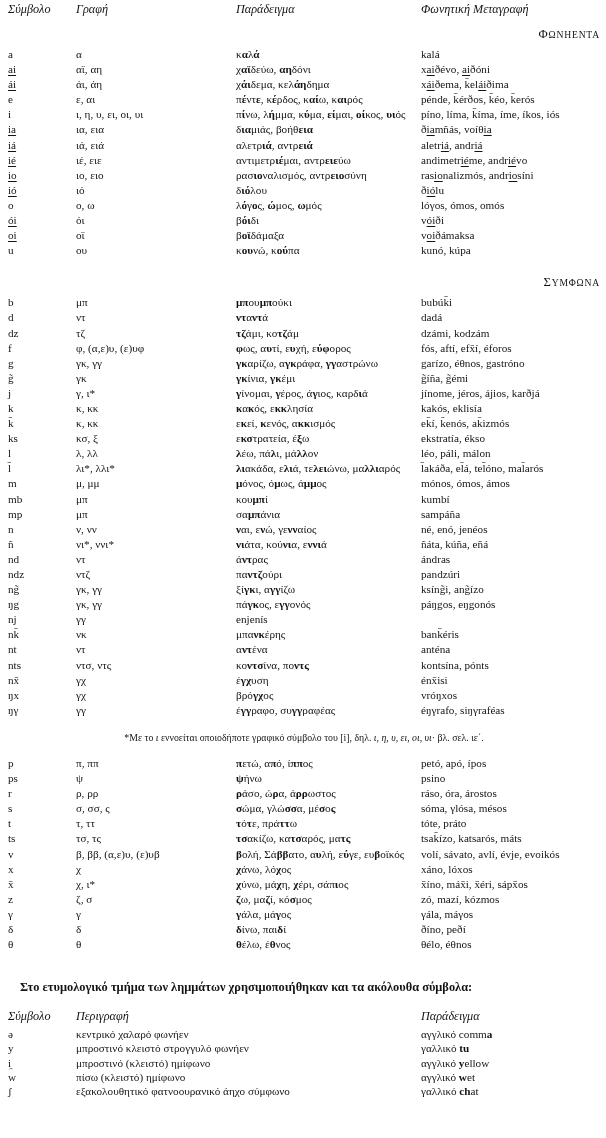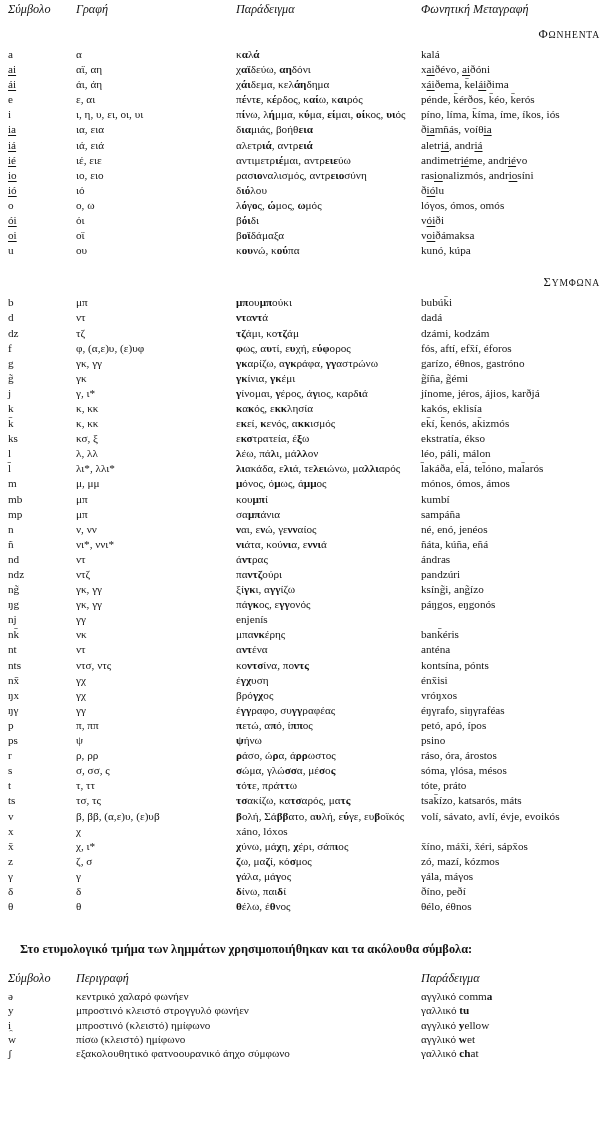--- a/index.html
+++ b/index.html
@@ -303,20 +303,21 @@
         <div class="cell cell-transcription">vróŋxos</div>
       </div>
       <div class="grid-row">
         <div class="cell cell-symbol">ŋγ</div>
         <div class="cell cell-grafi">γγ</div>
         <div class="cell cell-example">έ<b>γγ</b>ραφο, συ<b>γγ</b>ραφέας</div>
         <div class="cell cell-transcription">éŋγrafo, siŋγraféas</div>
       </div>
     </div>
 
+  <div class="footnote">*Με το <i>ι</i> εννοείται οποιοδήποτε γραφικό σύμβολο του [i], δηλ. <i>ι, η, υ, ει, οι, υι</i>· βλ. σελ. ιε΄.</div>
 
   <div>
       <div class="grid-row">
         <div class="cell cell-symbol">p</div>
         <div class="cell cell-grafi">π, ππ</div>
         <div class="cell cell-example"><b>π</b>ετώ, α<b>π</b>ό, ί<b>ππ</b>ος</div>
         <div class="cell cell-transcription">petó, apó, ípos</div>
       </div>
       <div class="grid-row">
         <div class="cell cell-symbol">ps</div>
@@ -350,20 +351,21 @@
       </div>
       <div class="grid-row">
         <div class="cell cell-symbol">v</div>
         <div class="cell cell-grafi">β, ββ, (α,ε)υ, (ε)υβ</div>
         <div class="cell cell-example"><b>β</b>ολή, Σά<b>ββ</b>ατο, α<b>υ</b>λή, ε<b>ύ</b>γε, ευ<b>β</b>οϊκός</div>
         <div class="cell cell-transcription">volí, sávato, avlí, évje, evoikós</div>
       </div>
       <div class="grid-row">
         <div class="cell cell-symbol">x</div>
         <div class="cell cell-grafi">χ</div>
+        <div class="cell cell-example"><b>χ</b>άνω, λό<b>χ</b>ος</div>
         <div class="cell cell-transcription">xáno, lóxos</div>
       </div>
       <div class="grid-row">
         <div class="cell cell-symbol">x̄</div>
         <div class="cell cell-grafi">χ, ι*</div>
         <div class="cell cell-example"><b>χ</b>ύνω, μά<b>χ</b>η, <b>χ</b>έρι, σάπ<b>ι</b>ος</div>
         <div class="cell cell-transcription">x̄íno, máx̄i, x̄éri, sápx̄os</div>
       </div>
       <div class="grid-row">
         <div class="cell cell-symbol">z</div>

